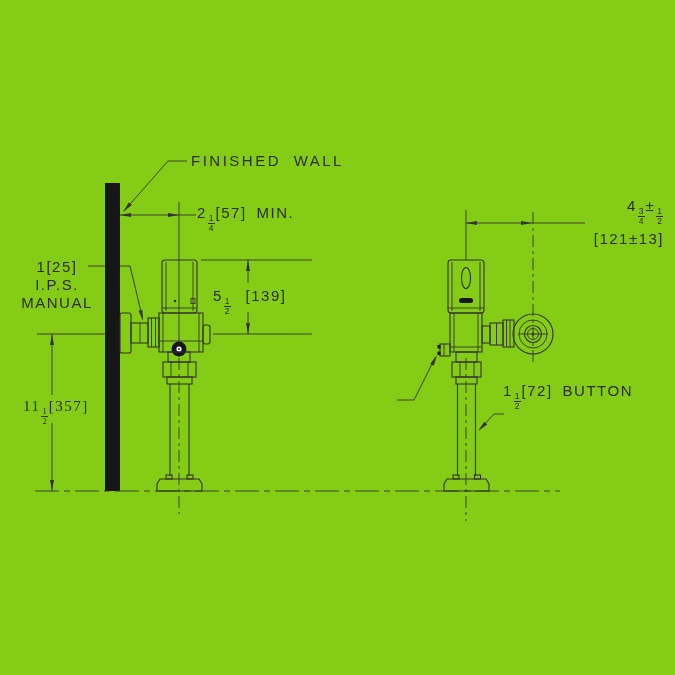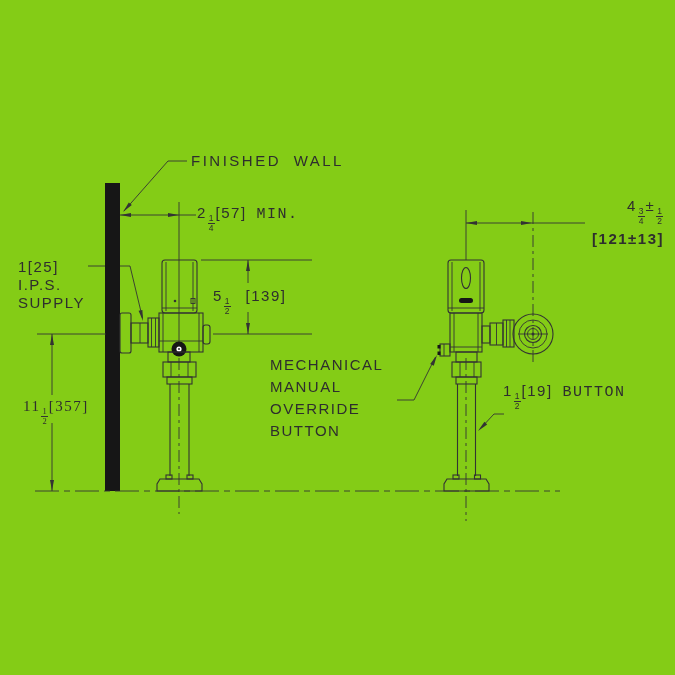--- a/index.html
+++ b/index.html
@@ -11,28 +11,28 @@
   .ln{stroke:#333;stroke-width:1.1;fill:none;stroke-linecap:butt;}
   .thin{stroke:#333;stroke-width:0.9;fill:none;}
   .cl{stroke:#333;stroke-width:0.9;fill:none;stroke-dasharray:12 4 3 4;}
   .base{stroke:#333;stroke-width:0.9;fill:none;stroke-dasharray:24 5 6 5;}
   .blk{fill:#161616;stroke:none;}
   .ah{fill:#333;stroke:none;}
   .lbl{
     position:absolute;color:#2e2e2e;font-size:15px;letter-spacing:1.5px;
     line-height:18px;white-space:nowrap;
   }
-  .ctr{text-align:left;}
+  .ctr{text-align:center;}
   .rgt{text-align:right;}
   .frac{
     display:inline-flex;flex-direction:column;align-items:center;
     font-size:8.5px;line-height:1.1;letter-spacing:0;vertical-align:-3px;margin:0 1px;
   }
   .frac .num{border-bottom:1px solid #333;padding:0 1px 0px;}
-  .gap-l{margin-left:10px;font-family:Liberation Mono, monospace;}
+  .gap-l{margin-left:10px;}
   .gap-m{margin-left:14px;}
   .mech{line-height:22px;}
   .vac{line-height:23px;}
   .vac .ind{display:block;padding-left:10px;}
 </style>
 </head>
 <body>
 
 <div id="canvas">
 
@@ -189,59 +189,53 @@
   <div class="lbl" style="left:197px;top:204px;">
     <span>2</span><span class="frac">
         <span class="num">1</span>
         <span class="den">4</span>
       </span><span>[57]</span><span class="gap-l">MIN.</span>
   </div>
 
   <div class="lbl ctr" style="left:18px;top:258px;width:78px;">
     <div>1[25]</div>
     <div>I.P.S.</div>
-    <div>SUPPLY</div>
+    <div>MANUAL</div>
   </div>
 
   <div class="lbl" style="left:213px;top:287px;">
     <span>5</span><span class="frac">
         <span class="num">1</span>
         <span class="den">2</span>
       </span><span class="gap-m">[139]</span>
   </div>
 
   <div class="lbl" style="left:23px;top:397px;font-family:Liberation Serif, serif;">
     <span>11</span><span class="frac">
         <span class="num">1</span>
         <span class="den">2</span>
       </span><span>[357]</span>
   </div>
 
-  <div class="lbl ctr mech" style="left:270px;top:354px;width:132px;">
-    <div>MECHANICAL</div>
-    <div>MANUAL</div>
-    <div>OVERRIDE</div>
-    <div>BUTTON</div>
-  </div>
 
   <div class="lbl rgt" style="left:568px;top:197px;width:96px;">
     <div>
       <span>4</span><span class="frac">
           <span class="num">3</span>
           <span class="den">4</span>
         </span><span>±</span><span class="frac">
           <span class="num">1</span>
           <span class="den">2</span>
         </span>
     </div>
-    <div style="margin-top:3px;font-weight:bold;">[121±13]</div>
+    <div style="margin-top:3px;">[121±13]</div>
   </div>
 
   <div class="lbl vac" style="left:503px;top:379px;">
     <div>
       <span>1</span><span class="frac">
           <span class="num">1</span>
           <span class="den">2</span>
-        </span><span>[19]</span><span class="gap-l">BUTTON</span>
+        </span><span>[72]</span><span class="gap-l">BUTTON</span>
     </div>
   </div>
 
 </div>
 
 </body></html>

